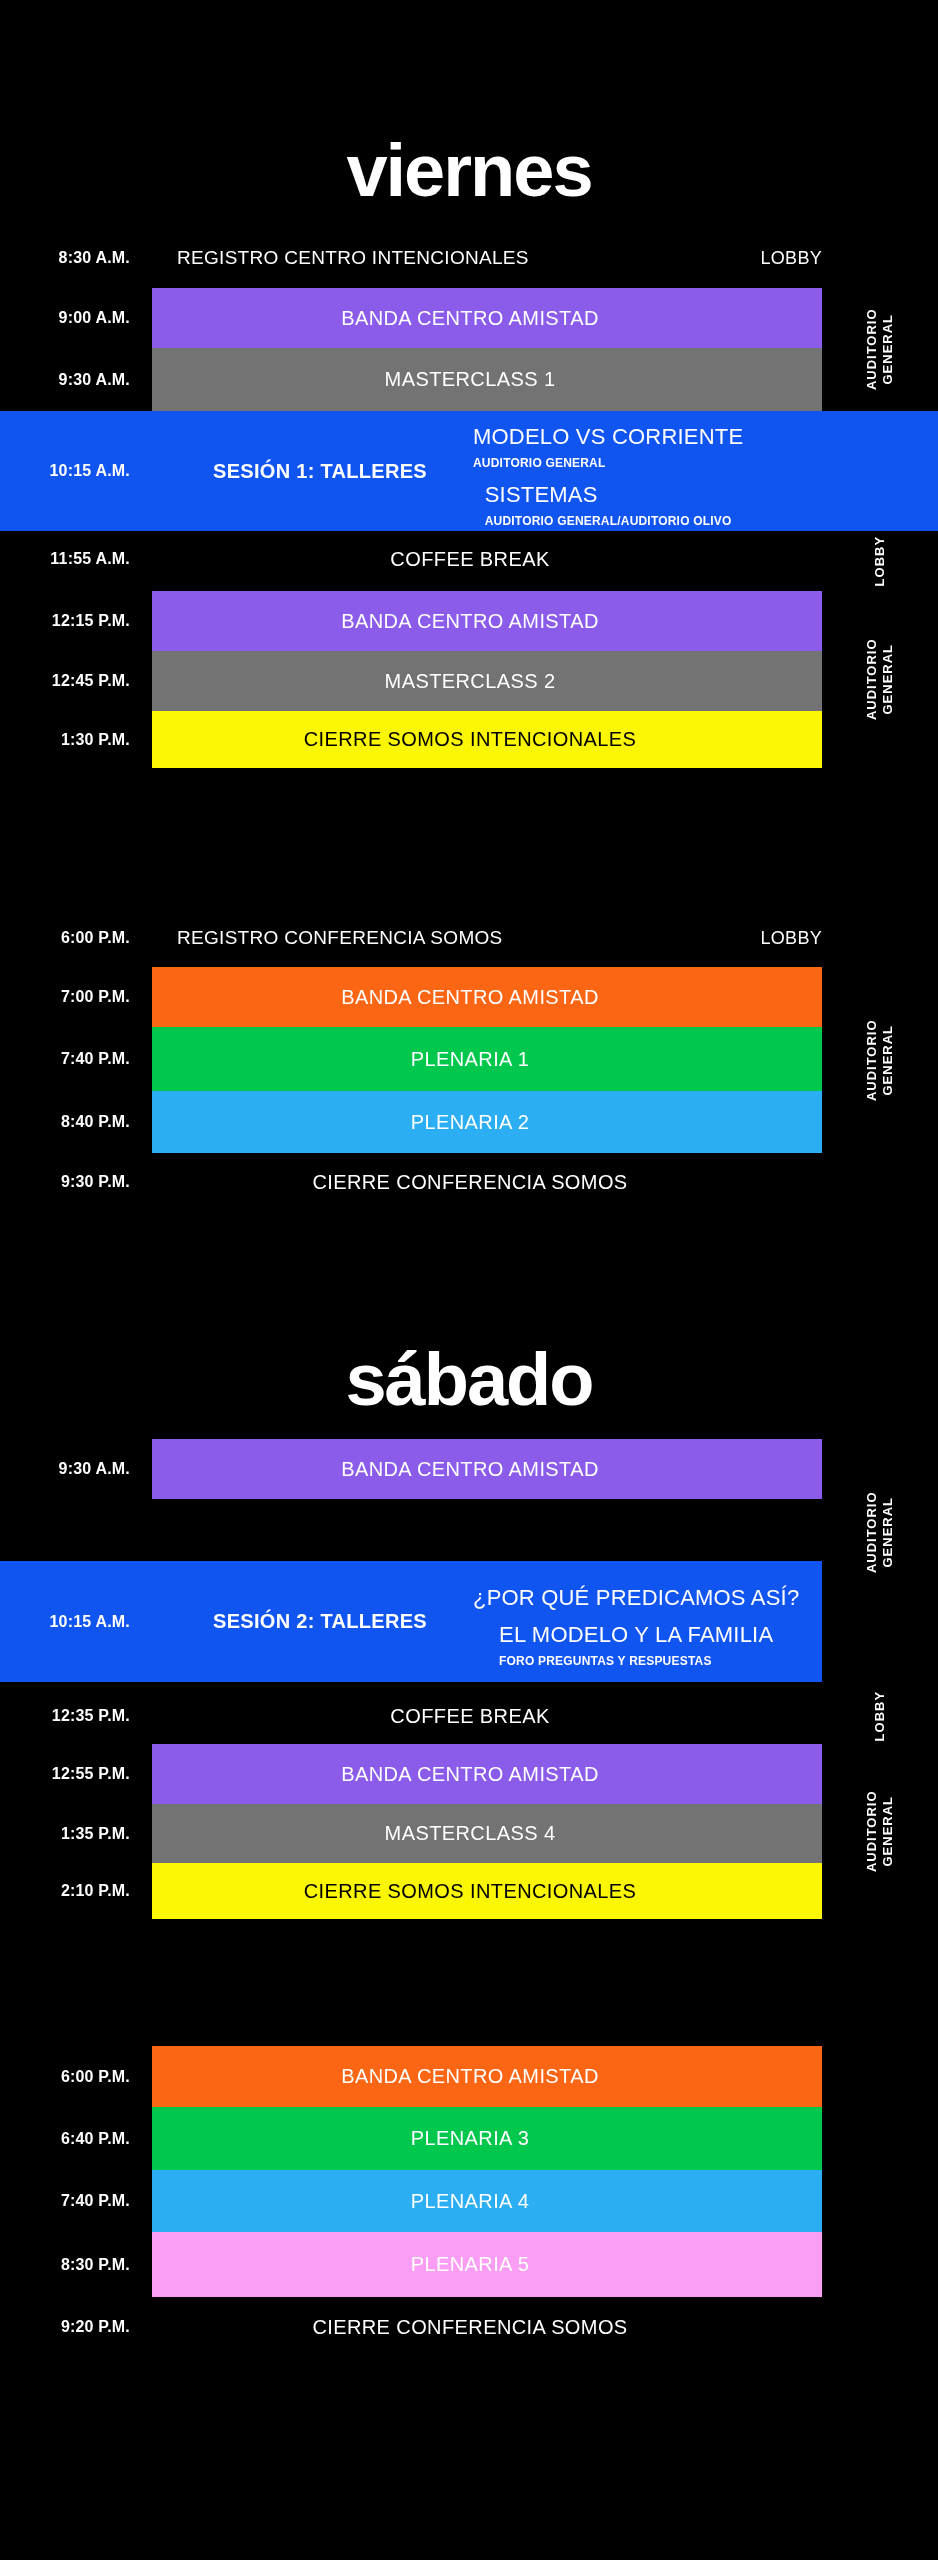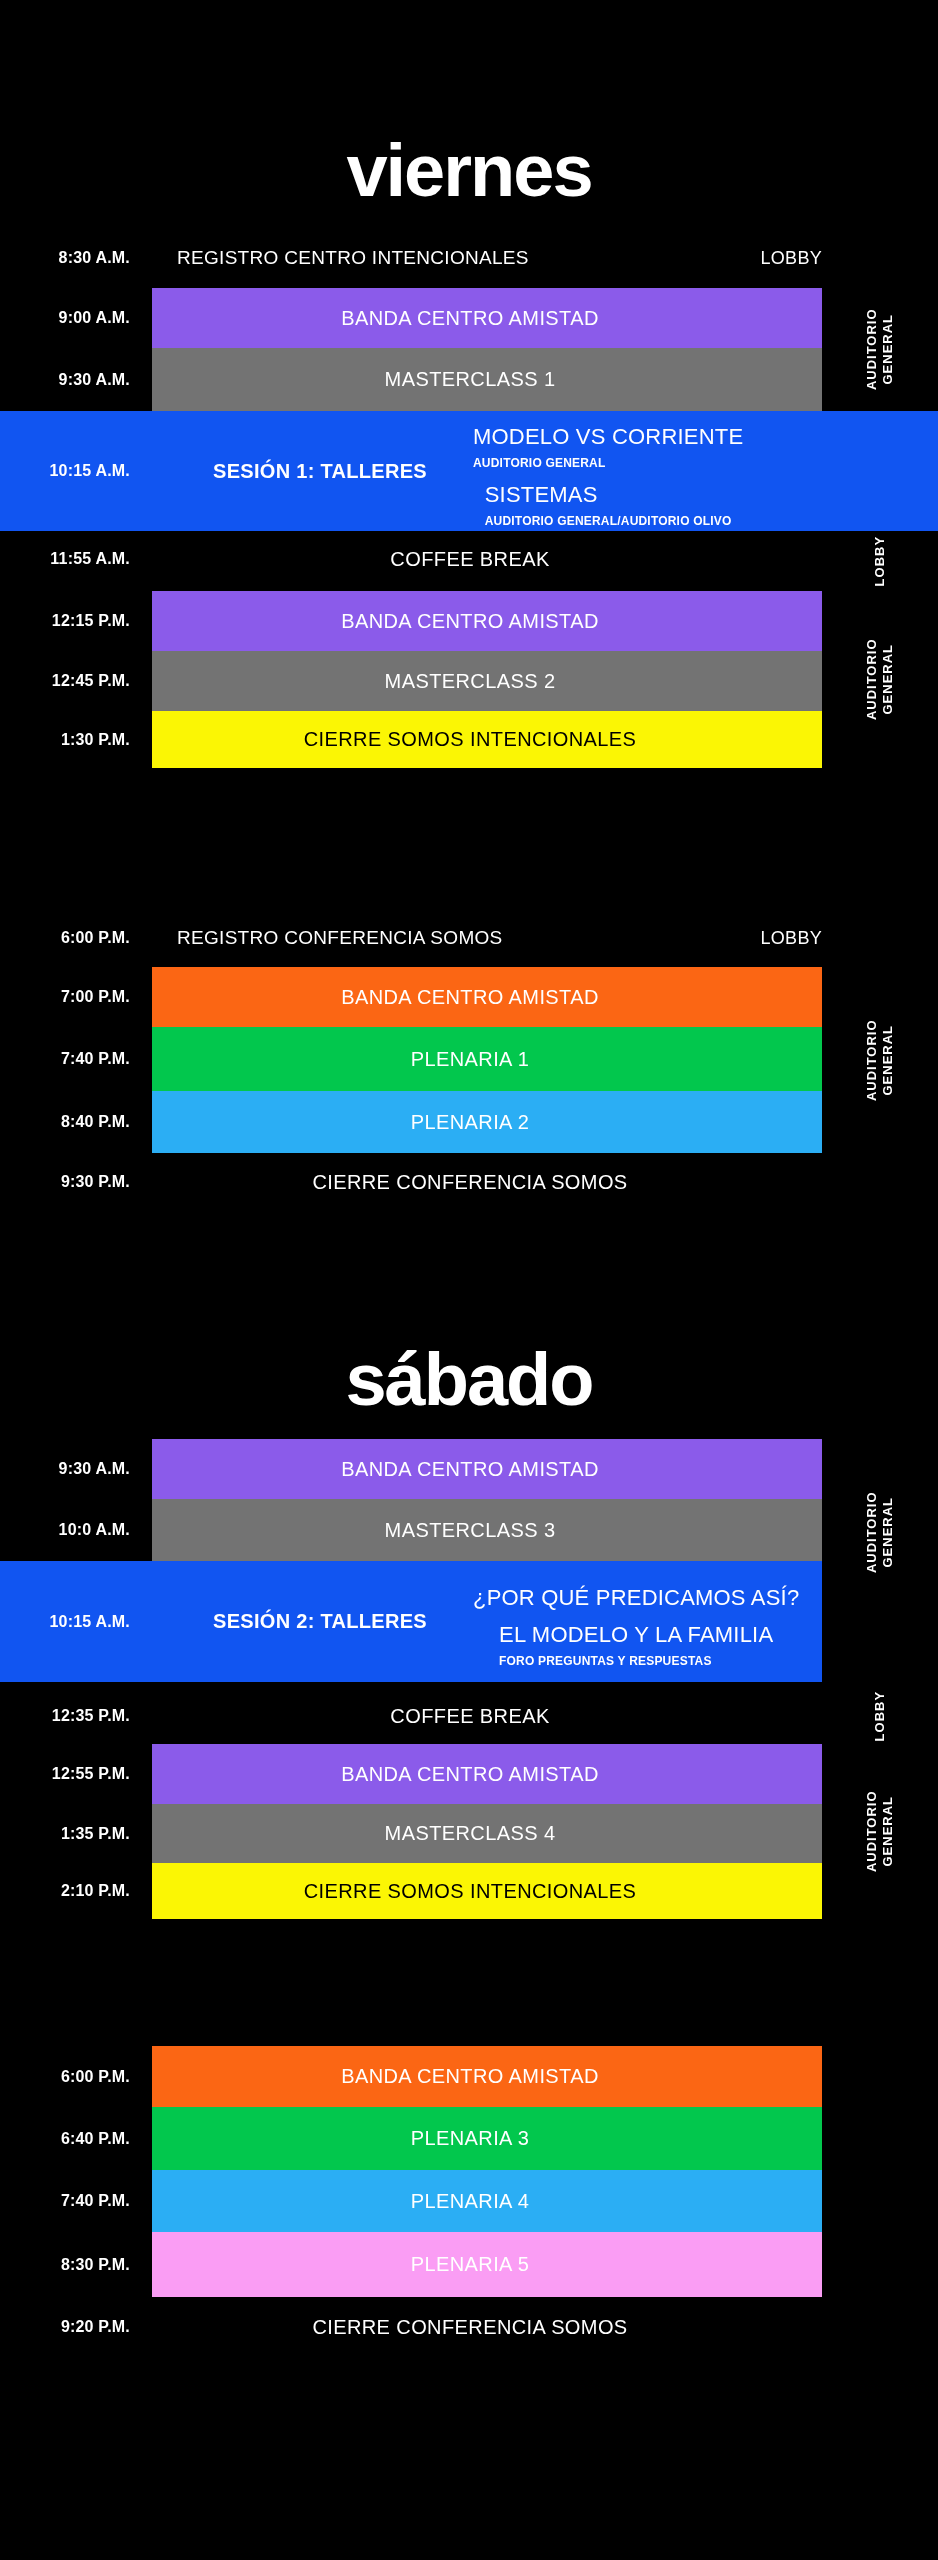--- a/index.html
+++ b/index.html
@@ -203,26 +203,20 @@
 
   <h1 class="day-title" style="top:1343px;">sábado</h1>
 
   <div class="row" style="top:1439px;height:60px;">
     <div class="time">9:30 A.M.</div>
     <div class="bar purple">
         <span>BANDA CENTRO AMISTAD</span>
       </div>
   </div>
 
-  <div class="row" style="top:1499px;height:62px;">
-    <div class="time">10:0 A.M.</div>
-    <div class="bar red">
-        <span>MASTERCLASS 3</span>
-      </div>
-  </div>
 
   <div class="session clip" style="top:1561px;height:121px;">
     <div class="time">10:15 A.M.</div>
     <div class="session-title">SESIÓN 2: TALLERES</div>
     <div class="workshops">
       <div class="workshop">
         <div class="w-title">¿POR QUÉ PREDICAMOS ASÍ?</div>
 
       </div>
       <div class="workshop">

